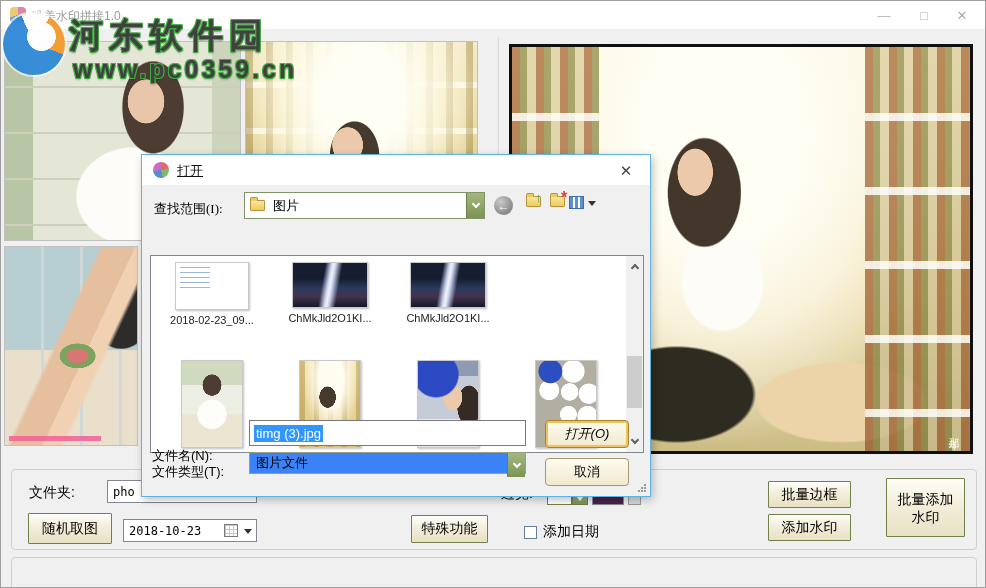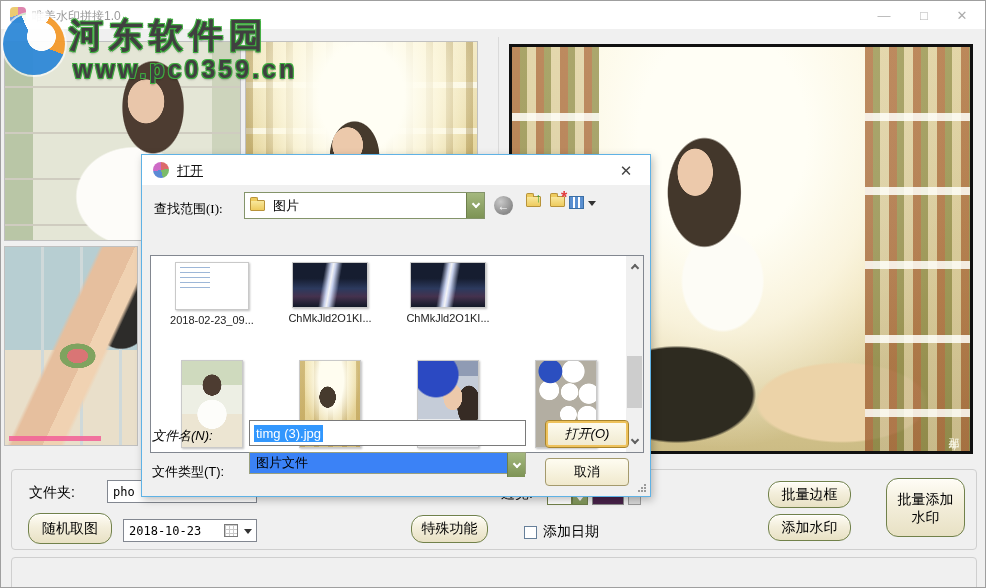--- a/index.html
+++ b/index.html
@@ -80,21 +80,21 @@
   #panel1 { left:10px; top:468px; width:966px; height:81px; }
   #panel2 { left:10px; top:556px; width:966px; height:40px; }
 
   .lbl { position:absolute; font-size:14px; color:#000; }
   #folder-label { left:28px; top:483px; }
   #folder-input { position:absolute; left:106px; top:479px; width:150px; height:23px; background:#fff;
       border:1px solid #828790; font-family:"DejaVu Sans Mono", monospace; font-size:12px;
       padding:4px 0 0 5px; color:#000; }
   .btn { position:absolute; display:flex; align-items:center; justify-content:center; text-align:center;
       background:linear-gradient(180deg,#fffdf6,#f3eedb 45%,#e8e1c4); border:1px solid #71814a;
-      border-radius:12px; font-size:14px; color:#000; box-shadow:inset 0 1px 0 #fff; cursor:default; }
+      border-radius:1px; font-size:14px; color:#000; box-shadow:inset 0 1px 0 #fff; cursor:default; }
   #random-btn { left:27px; top:512px; width:84px; height:31px; }
   #special-btn { left:410px; top:514px; width:77px; height:28px; }
   #batchborder-btn { left:767px; top:480px; width:83px; height:27px; }
   #addwm-btn { left:767px; top:513px; width:83px; height:27px; }
   #batchwm-btn { left:885px; top:477px; width:79px; height:59px; line-height:18px; padding:0 6px; }
 
   #date-picker { position:absolute; left:122px; top:518px; width:134px; height:23px; background:#fff;
       border:1px solid #828790; font-family:"DejaVu Sans Mono", monospace; font-size:12px;
       display:flex; align-items:center; padding-left:5px; }
   #cal-icon { position:absolute; right:18px; top:4px; width:14px; height:13px; background:#fff;
@@ -216,21 +216,21 @@
       radial-gradient(circle at 88% 39%, #4a3527 0 8%, transparent 9%),
       radial-gradient(circle at 54% 62%, #fff 0 13%, transparent 14%),
       radial-gradient(circle at 55% 63%, #c08a5c 0 8%, transparent 9%),
       radial-gradient(circle at 86% 64%, #fff 0 13%, transparent 14%),
       radial-gradient(circle at 86% 65%, #50392a 0 8%, transparent 9%),
       radial-gradient(circle at 42% 88%, #f2f0ec 0 13%, transparent 14%),
       radial-gradient(circle at 84% 90%, #fff 0 13%, transparent 14%),
       radial-gradient(circle at 84% 91%, #413023 0 8%, transparent 9%),
       #b3aea2; }
 
-  #fname-label { position:absolute; left:10px; top:272px; font-size:13px;font-style:italic; }
+  #fname-label { position:absolute; left:10px; top:292px; font-size:13px; }
   #fname-input { position:absolute; left:107px; top:265px; width:277px; height:26px; background:#fff;
       border:1px solid #7a7a7a; display:flex; align-items:center; padding-left:4px; }
   #fname-sel { background:#3297fd; color:#fff; font-size:13px; padding:1px 2px; }
   #ftype-label { position:absolute; left:10px; top:308px; font-size:13px; }
   #ftype-combo { position:absolute; left:107px; top:297px; width:277px; height:22px; background:#3b82f6;
       border:1px solid #9aa07e; display:flex; align-items:center; padding-left:6px; font-size:13px; }
   #ftype-arrow { position:absolute; right:0; top:0; width:18px; height:24px;
       background:linear-gradient(180deg,#a4b87e,#7d9355); border-left:1px solid #6d7f4b;
       display:flex; align-items:center; justify-content:center; }
   .dlgbtn { position:absolute; left:403px; width:84px; height:28px; display:flex; align-items:center;

